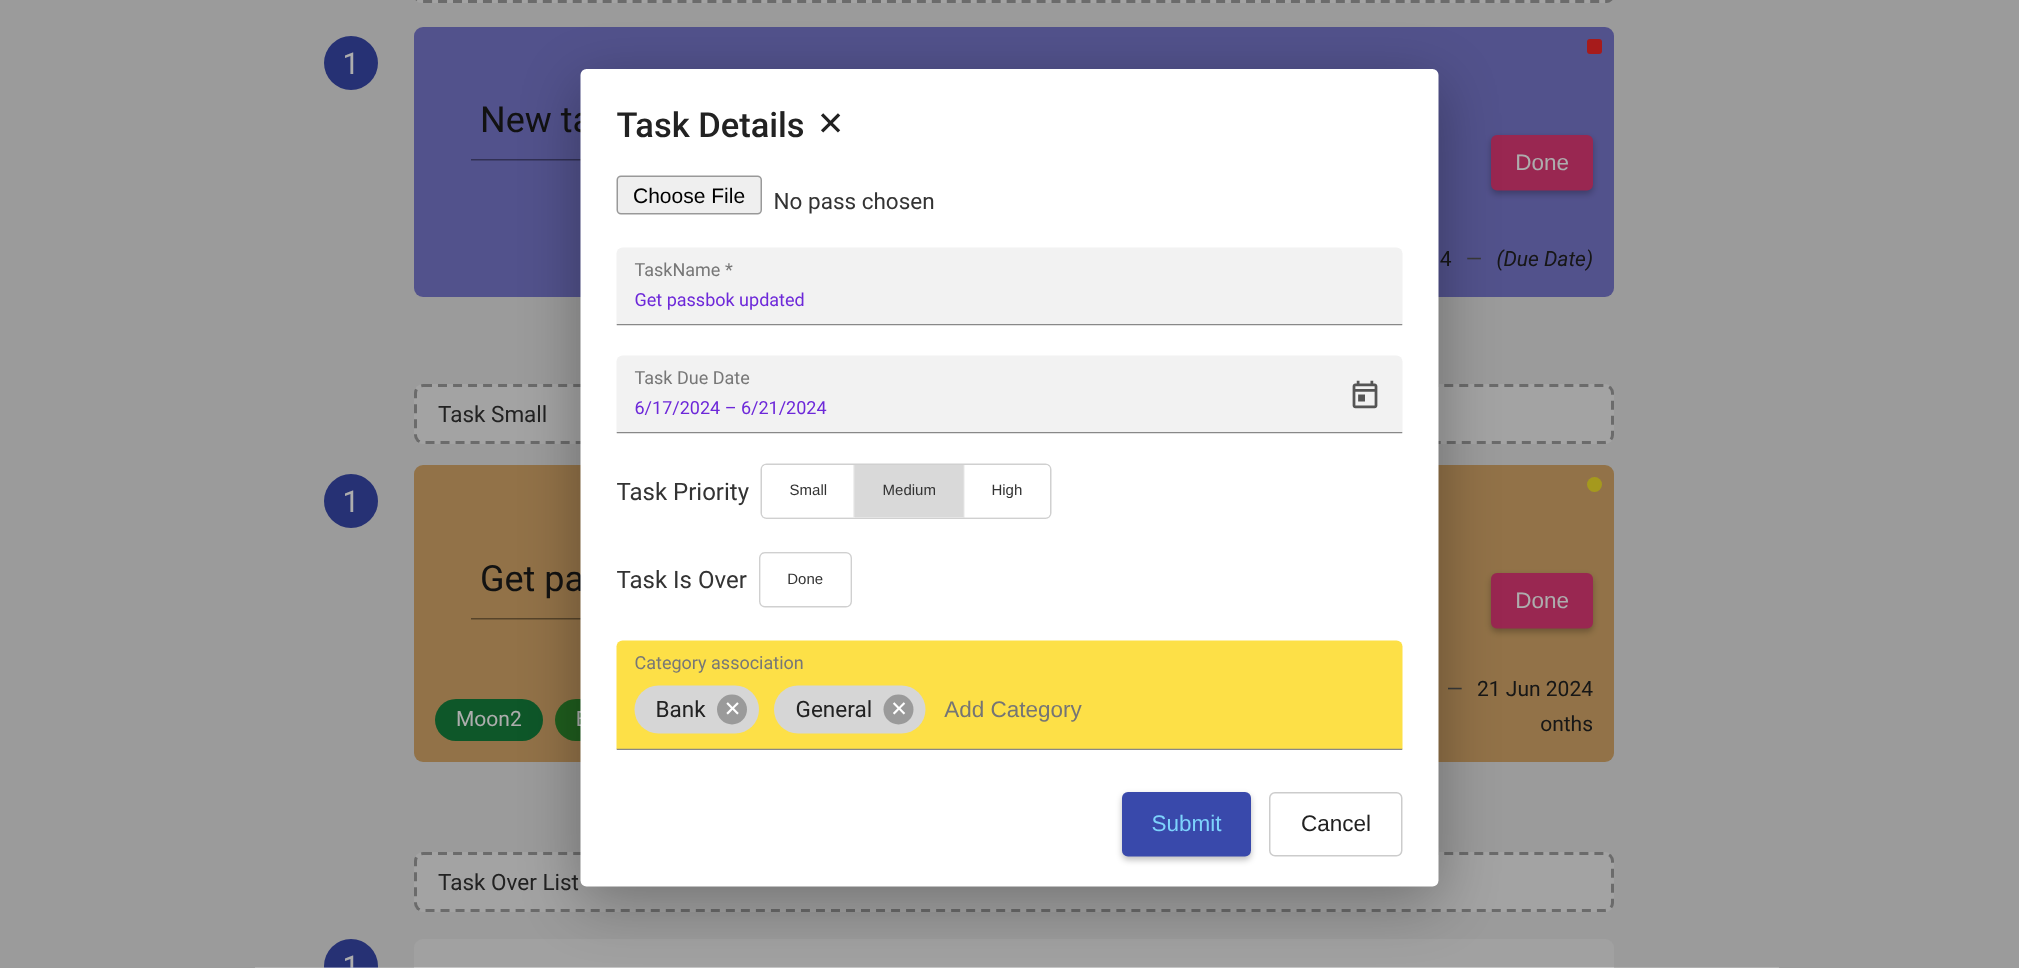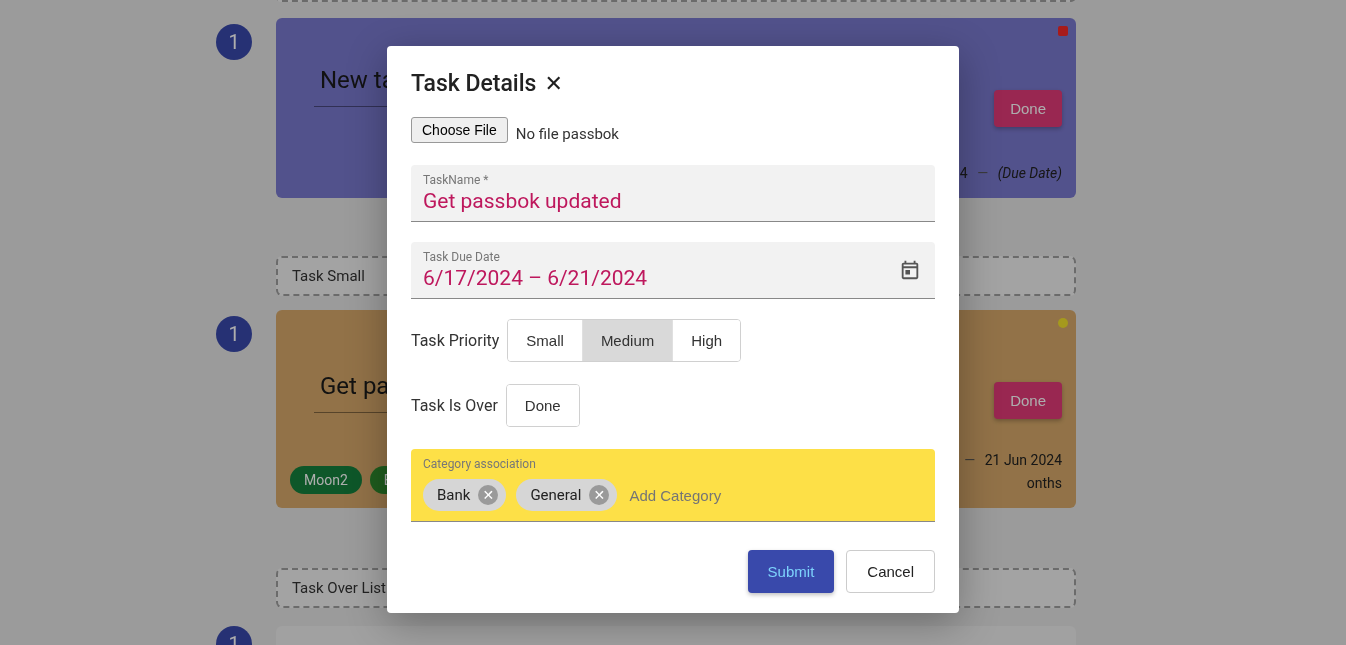--- a/index.html
+++ b/index.html
@@ -119,38 +119,38 @@
 
   .mat-field {
     background: #f2f2f2;
     border-bottom: 1px solid #888;
     border-radius: 4px 4px 0 0;
     padding: 8px 12px 8px 12px;
     margin-bottom: 20px;
     position: relative;
   }
   .mat-label { font-size: 12px; color: #777; margin-bottom: 2px; display: block; }
-  .mat-value { font-size: 21px; color: #be185d; }
+  .mat-value { font-size: 12px; color: #6d28d9; }
   .mat-date-icon {
     position: absolute; right: 14px; top: 50%; transform: translateY(-50%);
     width: 22px; height: 22px; color: #555;
   }
   .mat-date-icon svg { width: 22px; height: 22px; fill: #555; }
 
   .seg-row { display: flex; align-items: center; gap: 8px; margin-bottom: 22px; font-size: 16px; color: #333; }
   .seg-label { min-width: 84px; }
   .seg-group {
     display: inline-flex;
     border: 1px solid #d0d0d0;
     border-radius: 4px;
     overflow: hidden;
   }
   .seg-btn {
     background: #fff; border: none;
-    padding: 12px 18px; font-size: 15px; color: #333;
+    padding: 12px 18px; font-size: 10px; color: #333;
     border-right: 1px solid #e0e0e0;
   }
   .seg-btn:last-child { border-right: none; }
   .seg-btn.sel { background: #d9d9d9; }
 
   .chip-field {
     background: #fde047;
     border-bottom: 1px solid #888;
     border-radius: 4px 4px 0 0;
     padding: 8px 12px 10px 12px;
@@ -253,21 +253,21 @@
 <div class="overlay"></div>
 
 <div class="modal">
   <div class="modal-title-row">
     <span class="modal-title">Task Details</span>
     <span class="close-x">✕</span>
   </div>
 
   <div class="file-row">
     <button class="choose-file-btn">Choose File</button>
-    <span>No file passbok</span>
+    <span>No pass chosen</span>
   </div>
 
   <div class="mat-field">
     <span class="mat-label">TaskName *</span>
     <span class="mat-value">Get passbok updated</span>
   </div>
 
   <div class="mat-field">
     <span class="mat-label">Task Due Date</span>
     <span class="mat-value">6/17/2024 – 6/21/2024</span>

